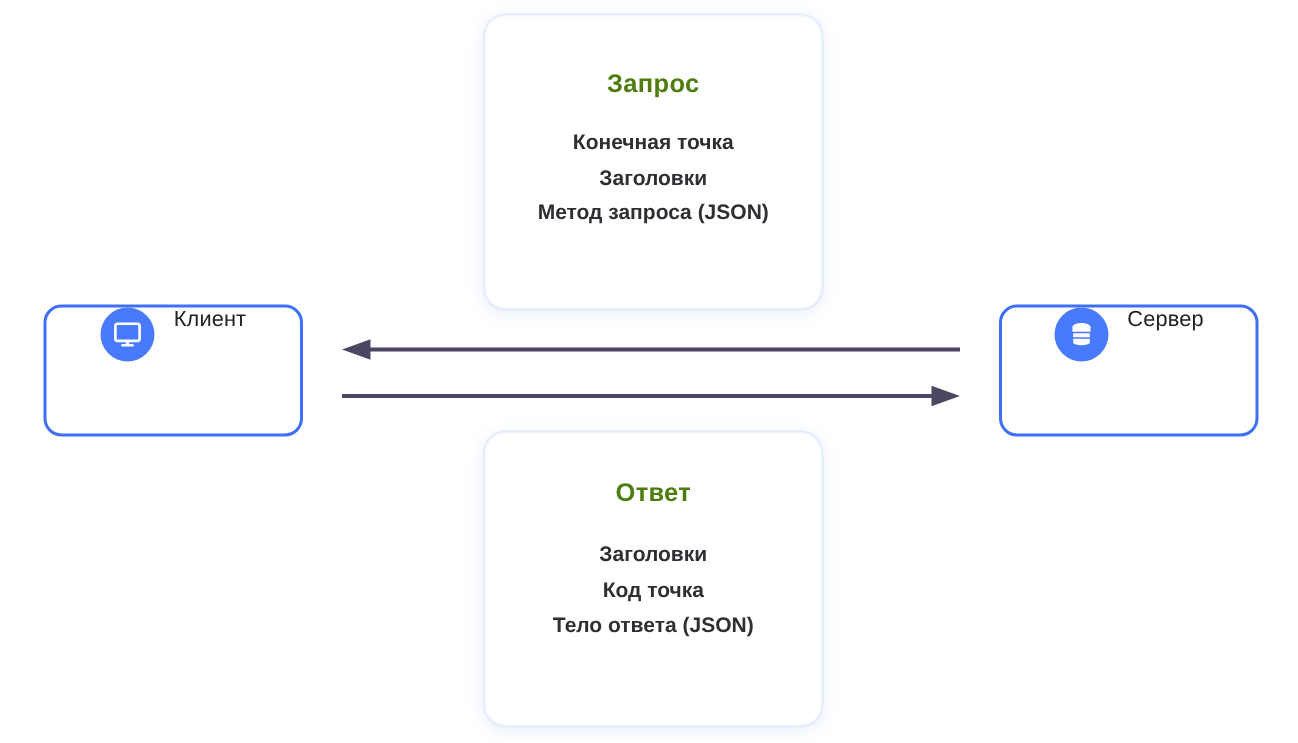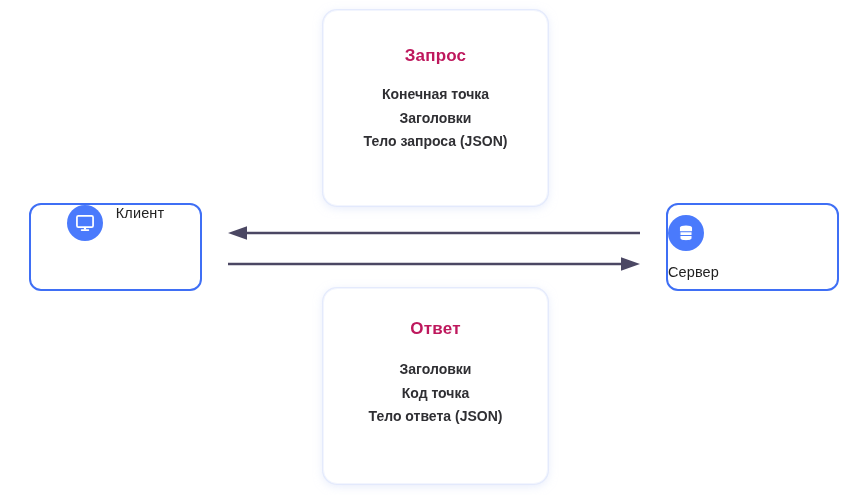--- a/index.html
+++ b/index.html
@@ -25,21 +25,21 @@
     box-sizing: border-box;
     border: 2px solid #3f6ff5;
     border-radius: 12px;
     background: #ffffff;
     display: flex;
     align-items: flex-start;
     justify-content: center;
     gap: 13px;
   }
   #client-box { left: 29px;  top: 203px; width: 173px; height: 88px; }
-  #server-box { left: 666px; top: 203px; width: 173px; height: 88px; flex-direction: column; }
+  #server-box { left: 666px; top: 203px; width: 173px; height: 88px; }
 
   .node-icon-circle {
     width: 36px;
     height: 36px;
     border-radius: 50%;
     background: #4a7afc;
     display: flex;
     align-items: center;
     justify-content: center;
     flex: none;
@@ -61,21 +61,21 @@
     border: 1px solid #f2f5fe;
     box-shadow: 0 0 0 1px rgba(225,232,252,.85), 0 2px 10px rgba(205,216,248,.55);
     text-align: center;
   }
   #request-card  { left: 323px; top: 10px;  height: 196px; }
   #response-card { left: 323px; top: 288px; height: 196px; }
 
   .card-title {
     font-size: 17px;
     font-weight: bold;
-    color: #be185d;
+    color: #4d7c0f;
     letter-spacing: .2px;
   }
   #request-card  .card-title { margin-top: 35px; }
   #response-card .card-title { margin-top: 30px; }
 
   .card-lines { margin-top: 17px; }
   #response-card .card-lines { margin-top: 19px; }
 
   .card-line {
     font-size: 14px;
@@ -99,21 +99,21 @@
 </head>
 <body>
 
 <div id="canvas">
 
   <div class="detail-card" id="request-card">
     <div class="card-title">Запрос</div>
     <div class="card-lines">
       <div class="card-line">Конечная точка</div>
       <div class="card-line">Заголовки</div>
-      <div class="card-line">Тело запроса (JSON)</div>
+      <div class="card-line">Метод запроса (JSON)</div>
     </div>
   </div>
 
   <div class="node-box" id="client-box">
     <span class="node-icon-circle">
       <svg width="22" height="22" viewBox="0 0 24 24" aria-hidden="true">
         <rect x="3.2" y="4.2" width="17.6" height="12.4" rx="1.6" fill="none" stroke="#ffffff" stroke-width="1.9"></rect>
         <rect x="10.8" y="16.6" width="2.4" height="2.6" fill="#ffffff"></rect>
         <rect x="7.4" y="18.9" width="9.2" height="1.8" rx=".9" fill="#ffffff"></rect>
       </svg>

